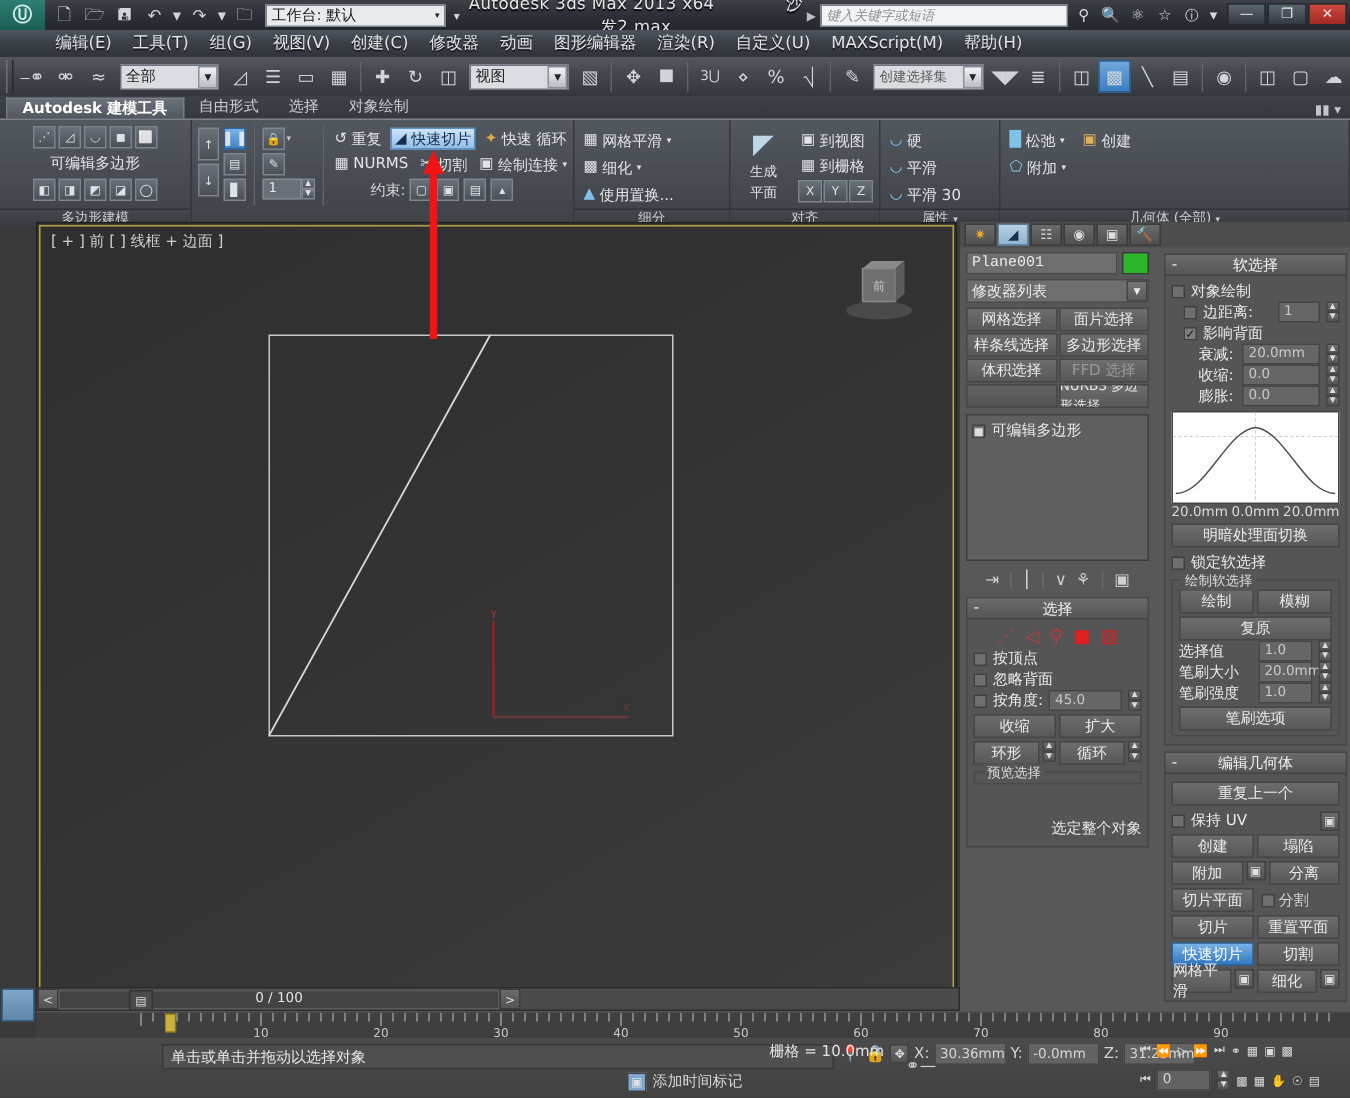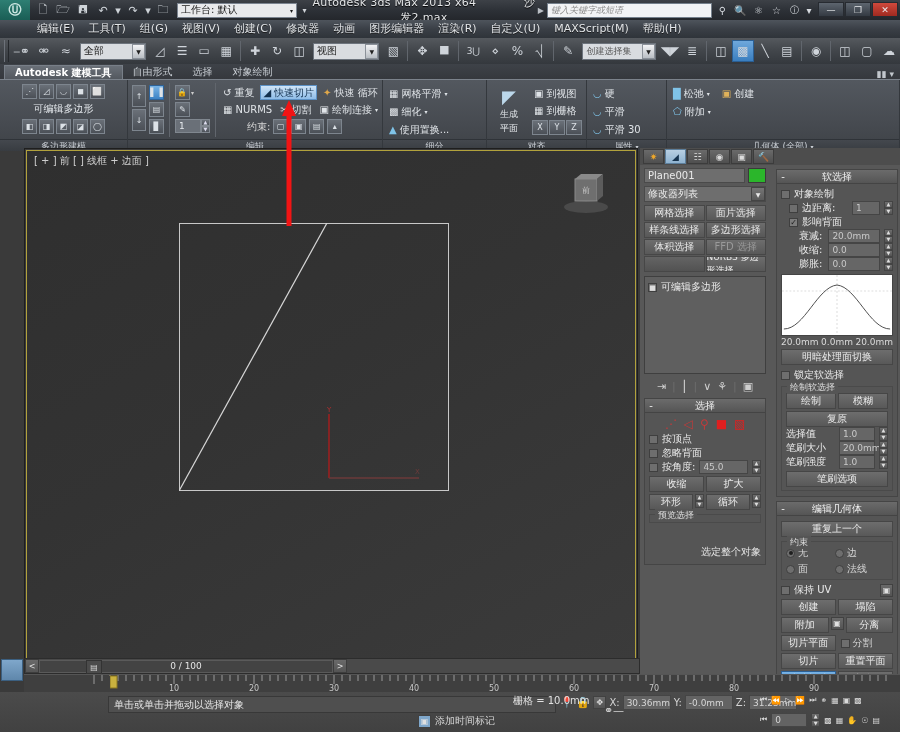--- a/index.html
+++ b/index.html
@@ -140,21 +140,21 @@
   .cmd { position:absolute; left:640px; top:148px; width:260px; height:546px;
      background:#585858; }
   .cmd-tabs { display:flex; height:17px; background:#4d4d4d; padding-left:3px; gap:1px;
      align-items:center;}
   .ctab { width:21px;height:15px; display:flex;align-items:center;justify-content:center;
      background:linear-gradient(180deg,#6a6a6a,#4f4f4f); border:1px solid #3c3c3c;
      font-size:9px; color:#dcdcdc;}
   .ctab.on { background:linear-gradient(180deg,#b8cfe2,#8fb3d0); border-color:#5d7f9c; color:#17344f;}
   .cmd-col { position:absolute; top:17px; width:130px; }
   .col-l { left:0; } .col-r { left:132px; }
-  .namerow { display:flex; gap:3px; padding:3px 4px; }
+  .namerow { display:flex; gap:3px; padding:3px 4px;font-family:Liberation Mono, monospace; }
   .namebox { flex:1; height:15px; background:#6e6e6e; border:1px solid #4a4a4a;
      color:#eaeaea; font-size:10px; padding-left:3px; display:flex; align-items:center;}
   .colorchip { width:18px; height:15px; background:#2bb62b; border:1px solid #3a3a3a; }
   .modcombo { margin:0 4px; height:16px; background:#6e6e6e; border:1px solid #4a4a4a;
      display:flex; align-items:center; color:#eaeaea; font-size:10px; padding-left:3px;}
   .modcombo .ca2 { margin-left:auto; width:14px; height:14px;
      background:linear-gradient(180deg,#757575,#5a5a5a); border:1px solid #444;
      display:flex;align-items:center;justify-content:center; font-size:6px;}
   .mgrid { display:grid; grid-template-columns:1fr 1fr; gap:1px; margin:3px 4px 0 4px;}
   .mbtn { height:16px; background:linear-gradient(180deg,#6d6d6d,#585858);
@@ -440,21 +440,20 @@
             </div>
             <div style="display:flex;gap:3px;align-items:center;padding-left:26px">
               <span style="font-size:10px">约束:</span>
               <div class="sq">▢</div>
               <div class="sq">▣</div>
               <div class="sq">▤</div>
               <div class="sq">▴</div>
             </div>
           </div>
         </div>
-        <div class="panel-label">编辑</div>
       </div>
 
       <div class="panel" style="width:104px">
         <div class="panel-in" style="flex-direction:column;gap:3px;padding-top:6px">
           <div class="rowitem">
             <span>▦</span>
             <span>网格平滑</span>
             <span style="font-size:6px">▾</span>
           </div>
           <div class="rowitem">
@@ -784,37 +783,20 @@
       </div>
 
       <div class="roll">
         <div class="roll-hd">
           <span class="mn">-</span>
           <span class="tt">编辑几何体</span>
         </div>
         <div class="roll-bd">
           <div class="brow">
             <div class="pb">重复上一个</div>
-          </div>
-          <div class="fieldset">
-            <span class="fs-leg">约束</span>
-            <div style="display:flex;font-size:10px;gap:3px;align-items:center">
-              <span class="radio">
-                  <i></i>
-                </span>
-              <span style="width:34px">无</span>
-              <span class="radio"></span>
-              <span>边</span>
-            </div>
-            <div style="display:flex;font-size:10px;gap:3px;align-items:center;margin-top:2px">
-              <span class="radio"></span>
-              <span style="width:34px">面</span>
-              <span class="radio"></span>
-              <span>法线</span>
-            </div>
           </div>
           <div class="chkrow" style="margin-top:3px">
             <span class="chk"></span>
             <span>保持 UV</span>
             <span class="mini" style="margin-left:auto">▣</span>
           </div>
           <div class="brow">
             <div class="pb">创建</div>
             <div class="pb">塌陷</div>
           </div>

